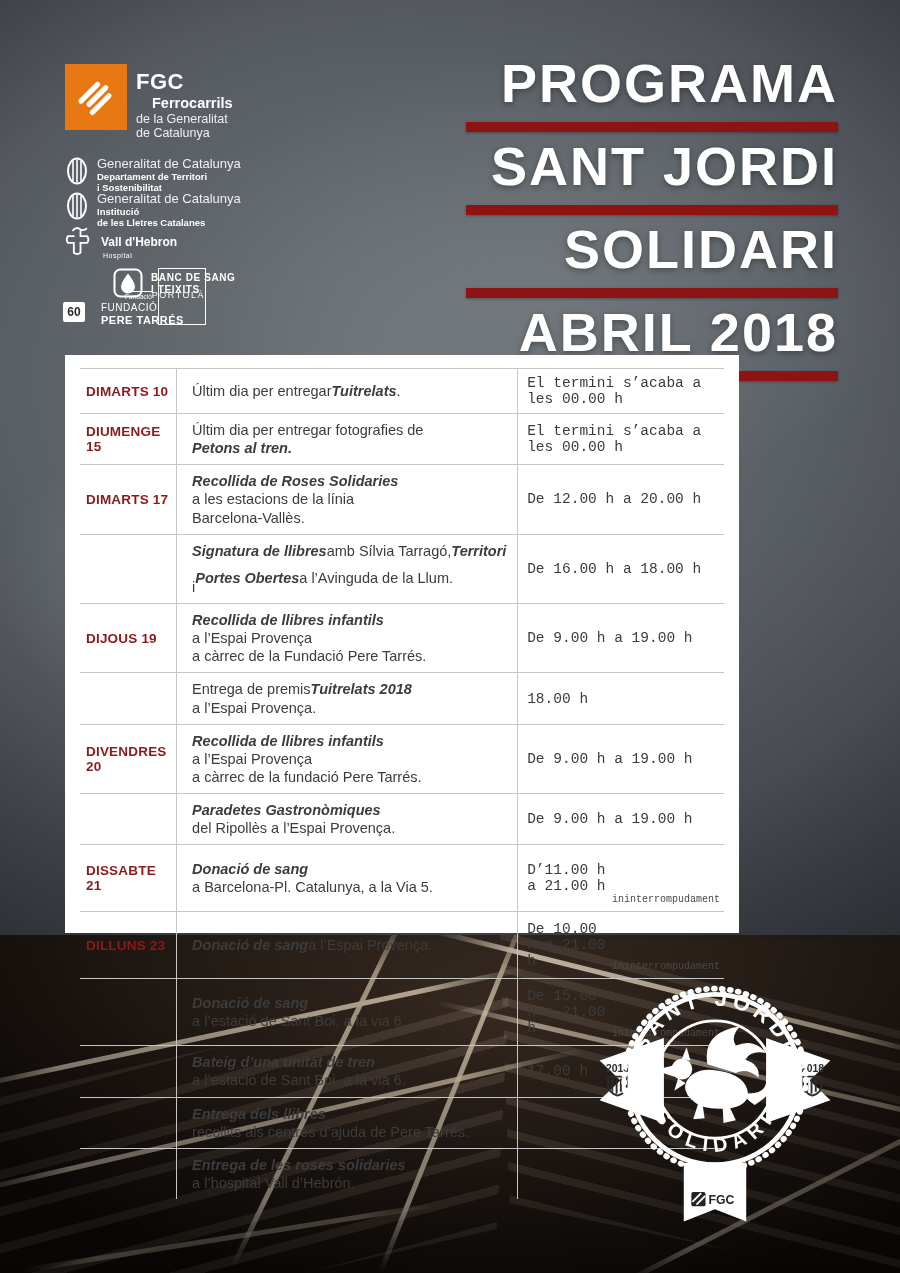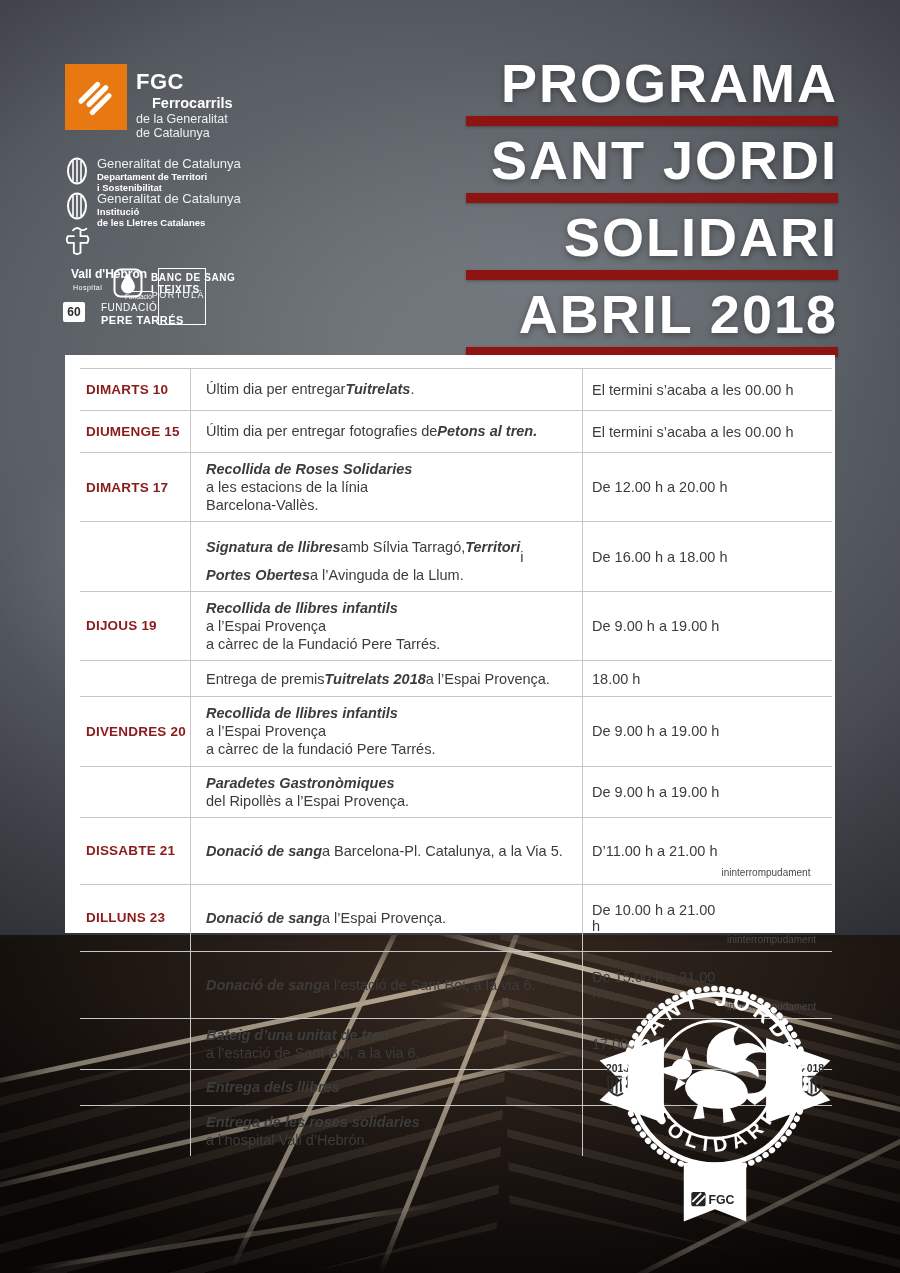--- a/index.html
+++ b/index.html
@@ -48,35 +48,35 @@
   .pt-line1{font-size:10px;letter-spacing:.5px;}
   .pt-line2{font-size:11px;font-weight:bold;letter-spacing:.5px;}
   .portola-box{position:absolute;left:158px;top:268px;width:46px;height:52px;border:1.5px solid #fff;
     display:flex;flex-direction:row;align-items:center;justify-content:flex-end;color:#fff;padding-bottom:3px;}
   .portola-f{font-size:6.5px;border-top:1px solid #fff;width:38px;text-align:center;padding-top:1px;}
   .portola-n{font-size:9px;letter-spacing:1.5px;}
 
   
   .title-block{position:absolute;top:56px;right:62px;width:372px;text-align:right;}
   .title-line{font-size:54px;font-weight:bold;color:#fff;letter-spacing:2px;line-height:1;
-    padding-bottom:6px;text-shadow:0 2px 6px rgba(0,0,0,.35);white-space:nowrap;}
+    padding-bottom:12px;text-shadow:0 2px 6px rgba(0,0,0,.35);white-space:nowrap;}
   .title-bar{height:10px;background:var(--accent,#8e1414);margin-bottom:7px;box-shadow:0 1px 3px rgba(0,0,0,.3);}
 
   
-  .panel{position:absolute;left:65px;top:355px;width:770px;height:578px;background:#fff;
-    box-sizing:border-box;padding:13px 3px 0 15px;}
+  .panel{position:absolute;left:65px;top:355px;width:674px;height:578px;background:#fff;
+    box-sizing:border-box;padding:13px 15px 0 15px;}
   .srow{display:flex;border-top:1px solid #c6c6c6;}
   .cell{box-sizing:border-box;display:flex;align-items:center;}
   .c-date{width:110px;padding:6px 4px 6px 6px;font-size:13.5px;font-weight:bold;color:var(--date-red,#8b1a1a);letter-spacing:.2px;}
   .c-event{width:393px;border-left:1px solid #c6c6c6;border-right:1px solid #c6c6c6;
     padding:7px 10px 7px 15px;font-size:14.5px;color:#3c3c3c;min-height:35px;white-space:pre-line;line-height:1.25;display:block;
     display:flex;flex-wrap:wrap;align-content:center;}
   .c-event .seg{white-space:pre-line;}
   .c-event .bi{font-weight:bold;font-style:italic;}
-  .c-time{width:237px;padding:6px 4px 6px 9px;font-size:14.5px;color:#3c3c3c;}
+  .c-time{width:237px;padding:6px 4px 6px 9px;font-size:14.5px;color:#3c3c3c;font-family:Liberation Mono, monospace;}
   .c-time .note{font-size:10px;margin-left:4px;color:#4a4a4a;margin-top:43px;}
   .srow:nth-child(1) .cell,.srow:nth-child(2) .cell{min-height:41px;}
 
   
   .badge{position:absolute;left:592px;top:983px;width:246px;height:246px;}
   .badge svg{width:100%;height:100%;overflow:visible;}
 </style>
 </head>
 <body>
 
@@ -139,21 +139,21 @@
       <line x1="12" y1="2.5" x2="12" y2="25.5" stroke="#fff" stroke-width="1.6"></line>
       <line x1="16" y1="4" x2="16" y2="24" stroke="#fff" stroke-width="1.6"></line>
     </svg>
     <div class="ptext">
       <div class="p-light">Generalitat de Catalunya</div>
       <div class="p-bold">Institució</div>
       <div class="p-bold">de les Lletres Catalanes</div>
     </div>
   </div>
 
-  <div class="partner" style="left:63px;top:226px;flex-direction:column;">
+  <div class="partner" style="left:63px;top:226px;">
     <svg width="30" height="32" viewBox="0 0 36 38">
       <path d="M13,12 h-7 q-3,4 0,8 h7 v12 q4,3 8,0 v-12 h8 q3,-4 0,-8 h-8 v-6" fill="none" stroke="#fff" stroke-width="2.2" stroke-linecap="round"></path>
       <path d="M12,5 q4,-5 9,-1 q3,2 7,-1" fill="none" stroke="#fff" stroke-width="2.2" stroke-linecap="round"></path>
     </svg>
     <div class="ptext" style="margin-top:10px;">
       <div class="vh-name">Vall d'Hebron</div>
       <div class="vh-sub">Hospital</div>
     </div>
   </div>
 
@@ -290,21 +290,21 @@
         </div>
         <div class="srow">
           <div class="cell c-date"></div>
           <div class="cell c-event"><span class="seg bi">Bateig d’una unitat de tren</span><span class="seg"> a l’estació de Sant Boi, a la via 6.</span></div>
           <div class="cell c-time">
             <span>17.00 h</span>
           </div>
         </div>
         <div class="srow">
           <div class="cell c-date"></div>
-          <div class="cell c-event"><span class="seg bi">Entrega dels llibres</span></div>
+          <div class="cell c-event"><span class="seg bi">Entrega dels llibres</span><span class="seg"> recollits als centres d’ajuda de Pere Tarrés.</span></div>
           <div class="cell c-time">
             <span></span>
           </div>
         </div>
         <div class="srow">
           <div class="cell c-date"></div>
           <div class="cell c-event"><span class="seg bi">Entrega de les roses solidaries</span><span class="seg"> a l’hospital Vall d’Hebrón.</span></div>
           <div class="cell c-time">
             <span></span>
           </div>

